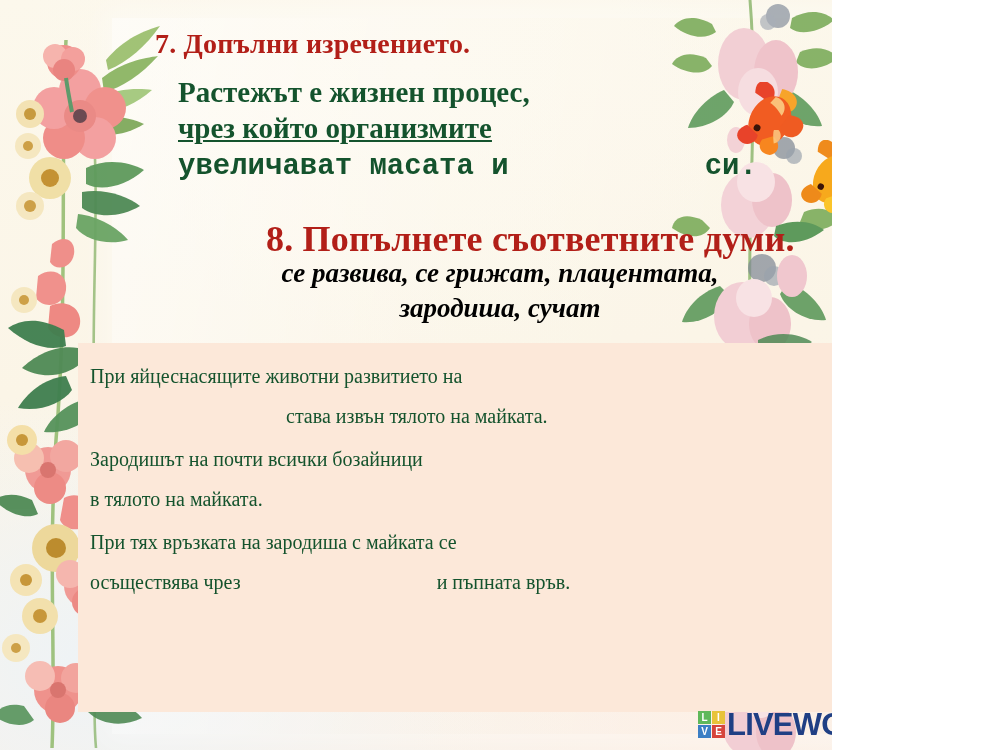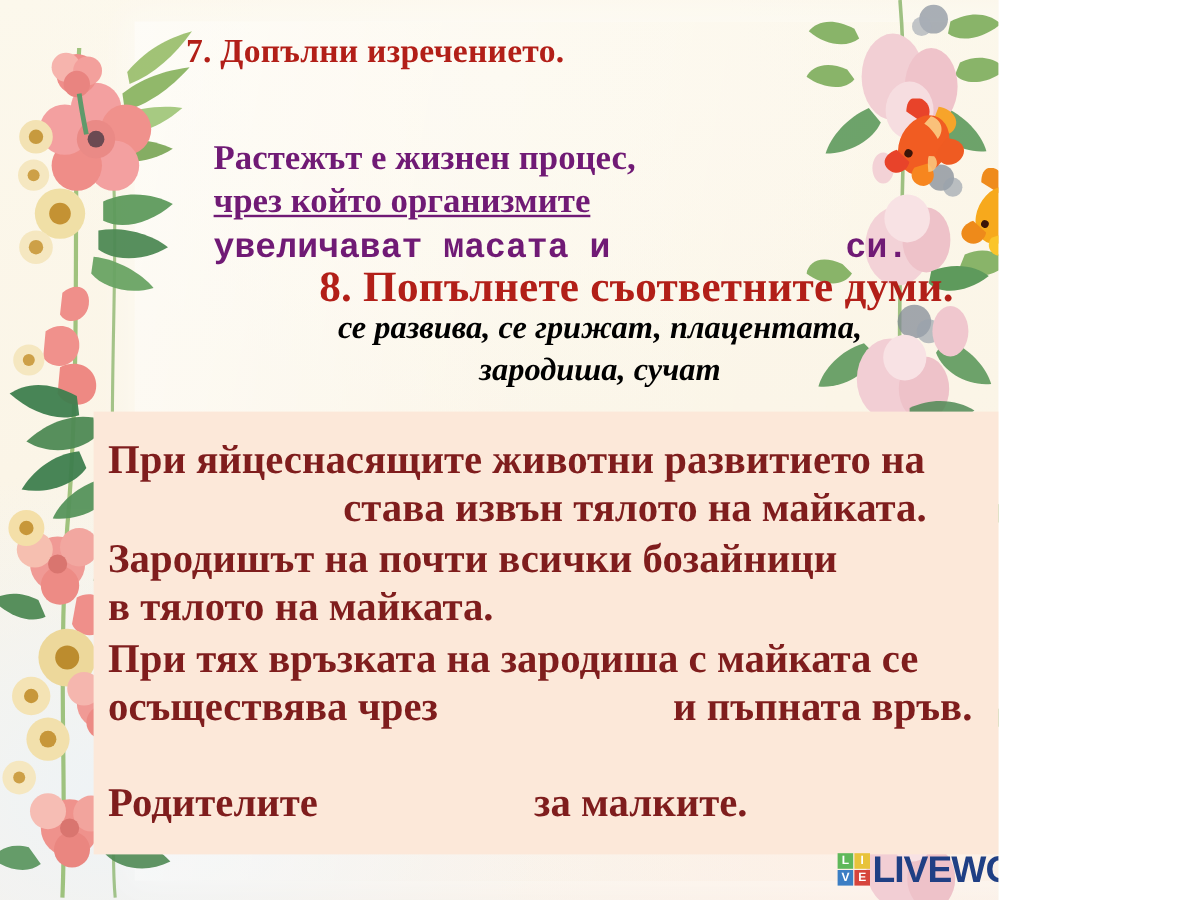--- a/index.html
+++ b/index.html
@@ -62,25 +62,24 @@
     font-weight: 700;
     letter-spacing: .2px;
     white-space: nowrap;
   }
   #q7-heading { left: 155px; top: 28px;  font-size: 28px; }
   #q8-heading { left: 266px; top: 218px; font-size: 36px; }
 
   .q7-line {
     position: absolute;
     left: 178px;
-    color: #701a75;
+    color: #14532d;
     font-weight: 700;
     font-size: 29px;
     white-space: nowrap;
-    margin-top: 40px;
   }
   #q7-l1 { top: 76px; }
   #q7-l2 { top: 112px; text-decoration: underline; }
   #q7-l3 { top: 150px; font-family: Liberation Mono, monospace; }
 
   .blank-gap { display: inline-block; }
 
   .word-bank {
     position: absolute;
     left: 78px;
@@ -100,23 +99,23 @@
     position: absolute;
     left: 78px;
     top: 343px;
     width: 832px;
     height: 369px;
     background: #fce8d9;
   }
   .ans-line {
     position: absolute;
     left: 12px;
-    color: #7f1d1d;
-    font-weight: 700;
-    font-size: 34px;
+    color: #14532d;
+    font-weight: 400;
+    font-size: 20px;
     white-space: nowrap;
   }
   #ans-1 { top: 22px; }
   #ans-2 { top: 62px;  left: 208px; }
   #ans-3 { top: 105px; }
   #ans-4 { top: 145px; }
   #ans-5 { top: 188px; }
   #ans-6 { top: 228px; }
   #ans-7 { top: 268px; }
   #ans-8 { top: 308px; }
@@ -425,23 +424,20 @@
 
     <div class="ans-line" id="ans-4">в тялото на майката.</div>
 
     <div class="ans-line" id="ans-5">При тях връзката на зародиша с майката се</div>
 
     <div class="ans-line" id="ans-6">
       <span>осъществява чрез</span><span class="blank-gap" style="width:196px"></span><span>и пъпната връв.</span>
     </div>
 
 
-    <div class="ans-line" id="ans-8">
-      <span>Родителите</span><span class="blank-gap" style="width:180px"></span><span>за малките.</span>
-    </div>
   </div>
 
   <div id="lw-logo">
     <div id="lw-tiles">
       <div class="lw-tile" style="background: rgb(95, 184, 90);">L</div>
       <div class="lw-tile" style="background: rgb(232, 195, 58);">I</div>
       <div class="lw-tile" style="background: rgb(59, 126, 196);">V</div>
       <div class="lw-tile" style="background: rgb(214, 69, 60);">E</div>
     </div>
     <div id="lw-wordmark">LIVEWORKSHEETS</div>

